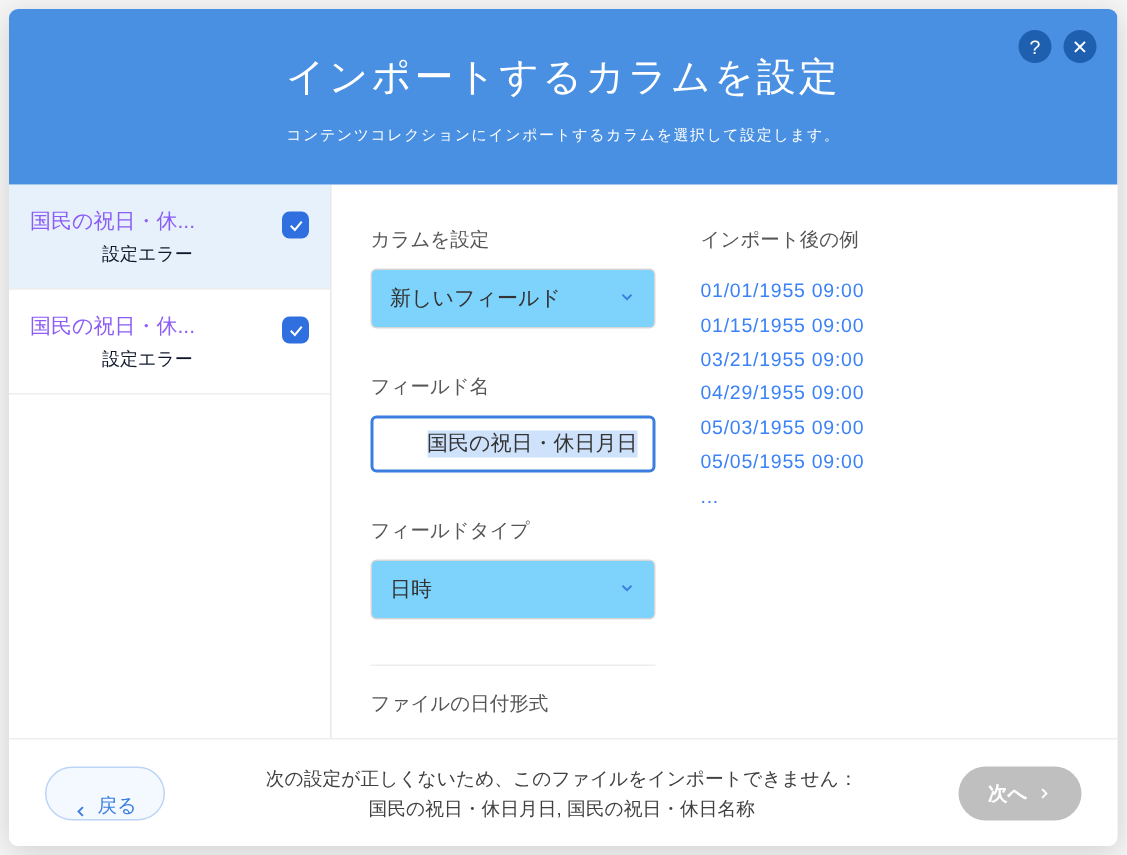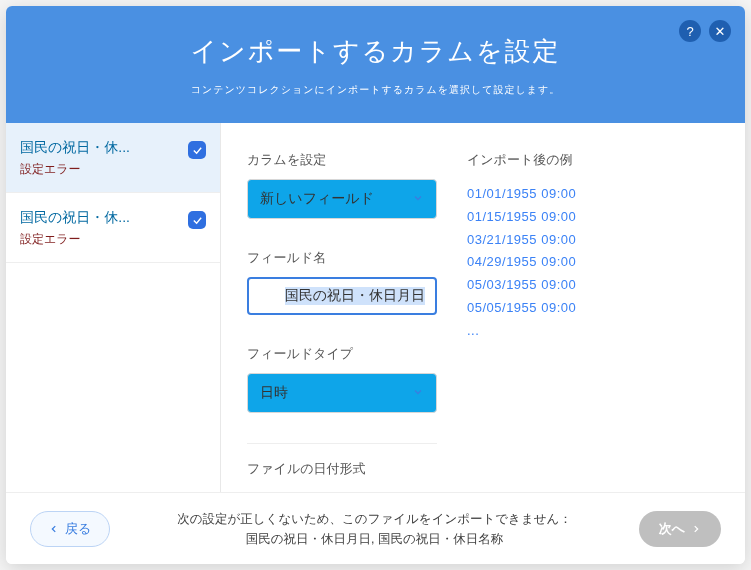--- a/index.html
+++ b/index.html
@@ -24,56 +24,56 @@
     color: #fff; display: flex; align-items: center; justify-content: center;
     font-size: 13px; cursor: pointer;
   }
   .body { flex: 1; display: flex; overflow: hidden; }
   .sidebar { width: 215px; border-right: 1px solid #e8e8e8; background: #fff; }
   .sb-item {
     padding: 16px 14px 14px; border-bottom: 1px solid #eee; display: flex;
     align-items: flex-start; justify-content: space-between; cursor: pointer;
   }
   .sb-item.active { background: #e7f1fb; }
-  .sb-text .t1 { font-size: 14px; color: #0369a1; white-space: nowrap; overflow: hidden; text-overflow: ellipsis; max-width: 140px; }
-  .sb-text .t2 { font-size: 12px; color: #7f1d1d; margin-top: 4px; }
+  .sb-text .t1 { font-size: 14px; color: #8b5cf6; white-space: nowrap; overflow: hidden; text-overflow: ellipsis; max-width: 140px; }
+  .sb-text .t2 { font-size: 12px; color: #0f172a; margin-top: 4px; margin-left: 48px; }
   .cb {
     width: 18px; height: 18px; border-radius: 5px; background: #2f6fe0;
     display: flex; align-items: center; justify-content: center; flex: 0 0 18px;
     margin-top: 2px;
   }
   .cb svg { stroke: #fff; }
   .main { flex: 1; display: flex; padding: 28px 26px 0 26px; overflow-y: auto; gap: 10px; }
   .form-col { flex: 0 0 210px; }
   .preview-col { flex: 1; }
   .lbl { font-size: 13px; color: #555; margin-bottom: 10px; }
   .select {
     width: 190px; height: 40px; border: 1px solid #d7d7d7; border-radius: 4px;
     display: flex; align-items: center; justify-content: space-between;
     padding: 0 12px; font-size: 14px; color: #333; cursor: pointer;
-    background: #0ea5e9;
+    background: #7dd3fc;
   }
   .select .chev { color: #3a7ee0; }
   .input {
     width: 190px; height: 38px; border: 2px solid #3a7ee0; border-radius: 4px;
     padding: 0 10px; font-size: 14px; color: #333; background: #fff;
     display: flex; align-items: center; justify-content: flex-end;
   }
   .input span { background: #cfe2fb; }
   .group { margin-bottom: 30px; }
   .preview-col .lbl { margin-bottom: 14px; }
   .plist { font-size: 13px; color: #3b82f6; line-height: 1.75; letter-spacing: 0.5px; }
   .footer {
     height: 72px; border-top: 1px solid #eee; display: flex; align-items: center;
     padding: 0 24px; justify-content: space-between; background: #fff;
   }
   .btn-back {
     height: 36px; padding: 0 18px; border: 1px solid #bcd4f5; border-radius: 18px;
     background: #f4f9ff; color: #3a7ee0; font-size: 13px; display: flex;
-    align-items: center; gap: 6px; cursor: pointer;
+    align-items: flex-end; gap: 6px; cursor: pointer;
   }
   .err-msg { flex: 1; text-align: center; color: #404040; font-size: 12.5px; line-height: 1.6; padding: 0 10px; }
   .btn-next {
     height: 36px; padding: 0 20px; border-radius: 18px; background: #bfbfbf;
     color: #fff; font-size: 13px; display: flex; align-items: center; gap: 6px;
     cursor: pointer;
     font-weight: bold;
   }
   .hr { border-top: 1px solid #eee; margin: 0 0 16px 0; width: 190px; }
   .cut { font-size: 13px; color: #555; }

